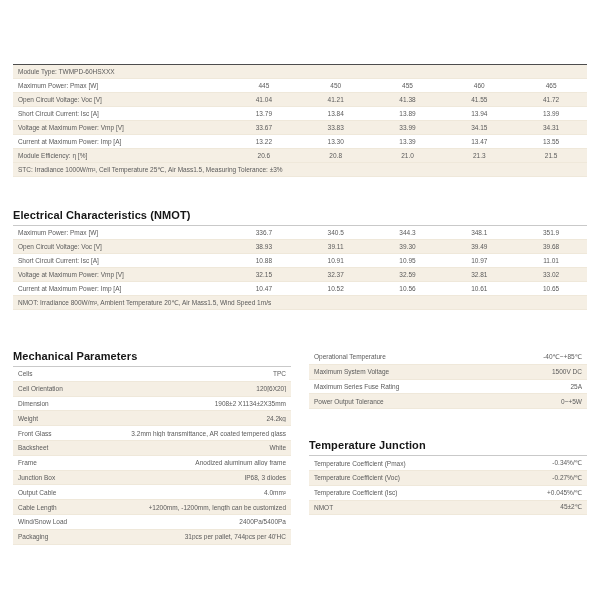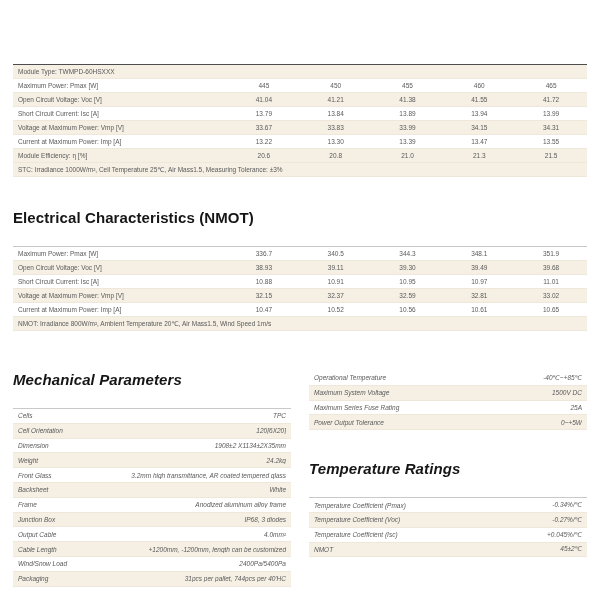--- a/index.html
+++ b/index.html
@@ -35,34 +35,34 @@
     line-height: 14px;
     font-size: 6.5px;
     padding-left: 5px;
     border-bottom: 1px solid #efe8da;
     white-space: nowrap;
     overflow: hidden;
   }
 
   
   .sec-title {
-    font-size: 15px;
+    font-size: 11px;
     font-weight: 700;
     color: #161616;
-    padding-bottom: 20px;
+    padding-bottom: 4px;
     border-bottom: 1px solid #c9c9c9;
     letter-spacing: 0.1px;
   }
 
   .nmot-section { margin-top: 32px; }
   .nmot-section .spec-table { border-top: none; }
 
   
   .bottom { display: flex; gap: 18px; margin-top: 40px; }
-  .col { flex: 1; min-width: 0; font-style: italic; }
+  .col { flex: 1; min-width: 0; }
 
   .prow {
     display: flex;
     justify-content: space-between;
     align-items: center;
     height: 14.8px;
     font-size: 6.5px;
     padding: 0 5px;
     border-bottom: 1px solid #efe8da;
   }
@@ -257,21 +257,21 @@
               <div class="pv">25A</div>
             </div>
             <div class="prow tan">
               <div class="pl">Power Output Tolerance</div>
               <div class="pv">0~+5W</div>
             </div>
           </div>
         </section>
 
         <section class="temp-section">
-          <h2 class="sec-title">Temperature Ratings</h2>
+          <h2 class="sec-title">Temperature Junction</h2>
           <div>
             <div class="prow w">
               <div class="pl">Temperature Coefficient (Pmax)</div>
               <div class="pv">-0.34%/℃</div>
             </div>
             <div class="prow tan">
               <div class="pl">Temperature Coefficient (Voc)</div>
               <div class="pv">-0.27%/℃</div>
             </div>
             <div class="prow w">

